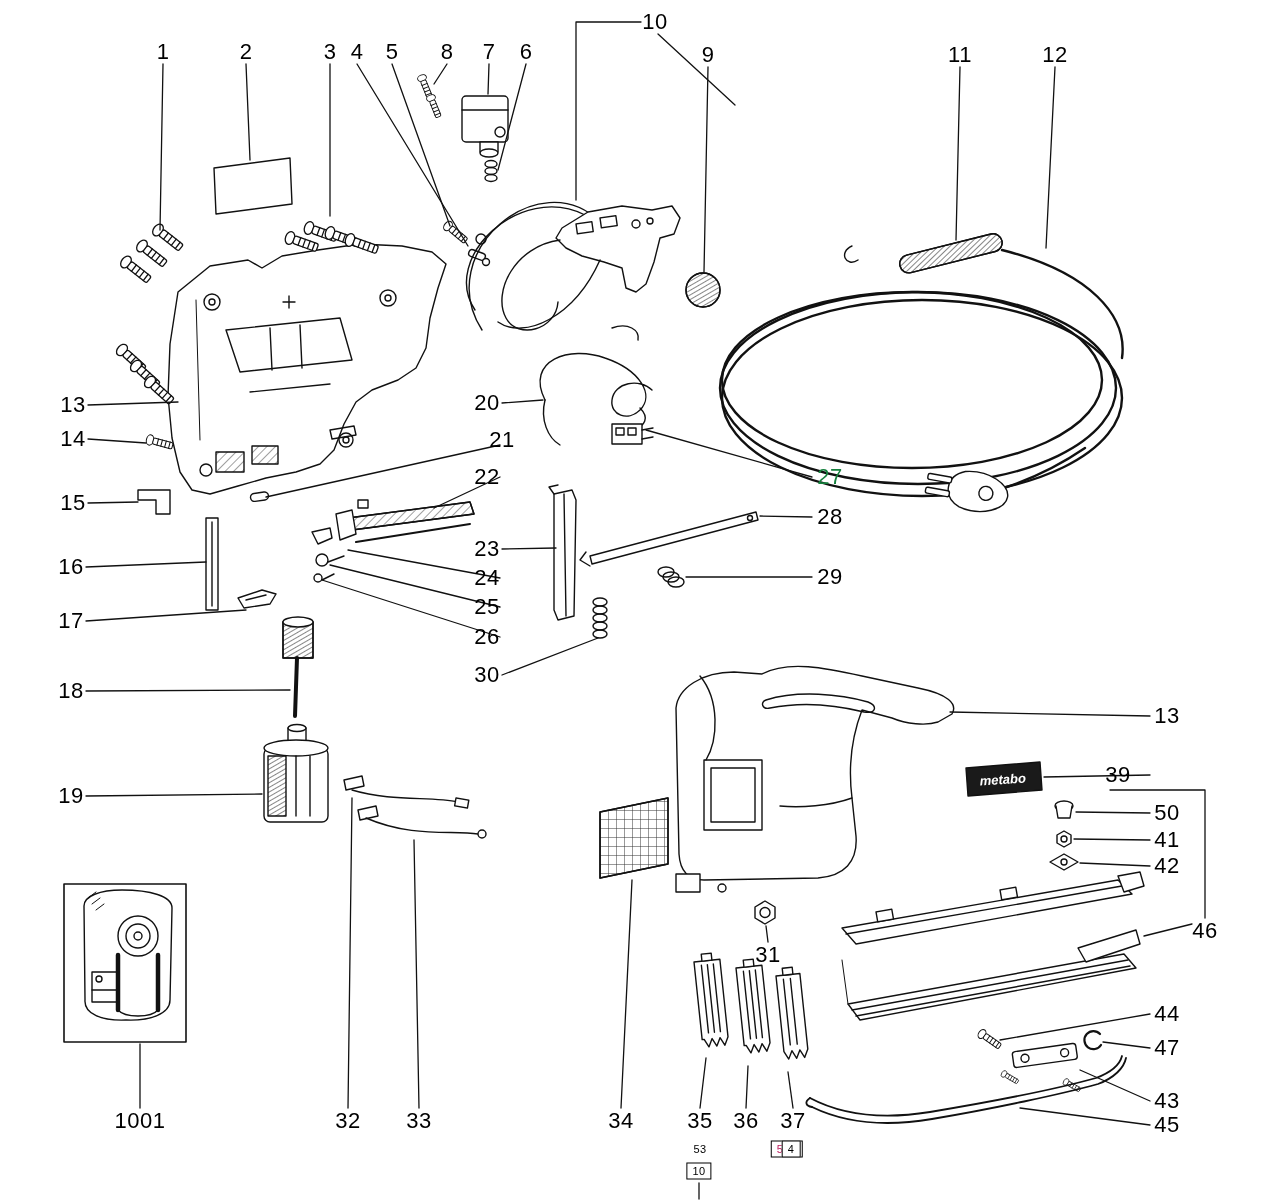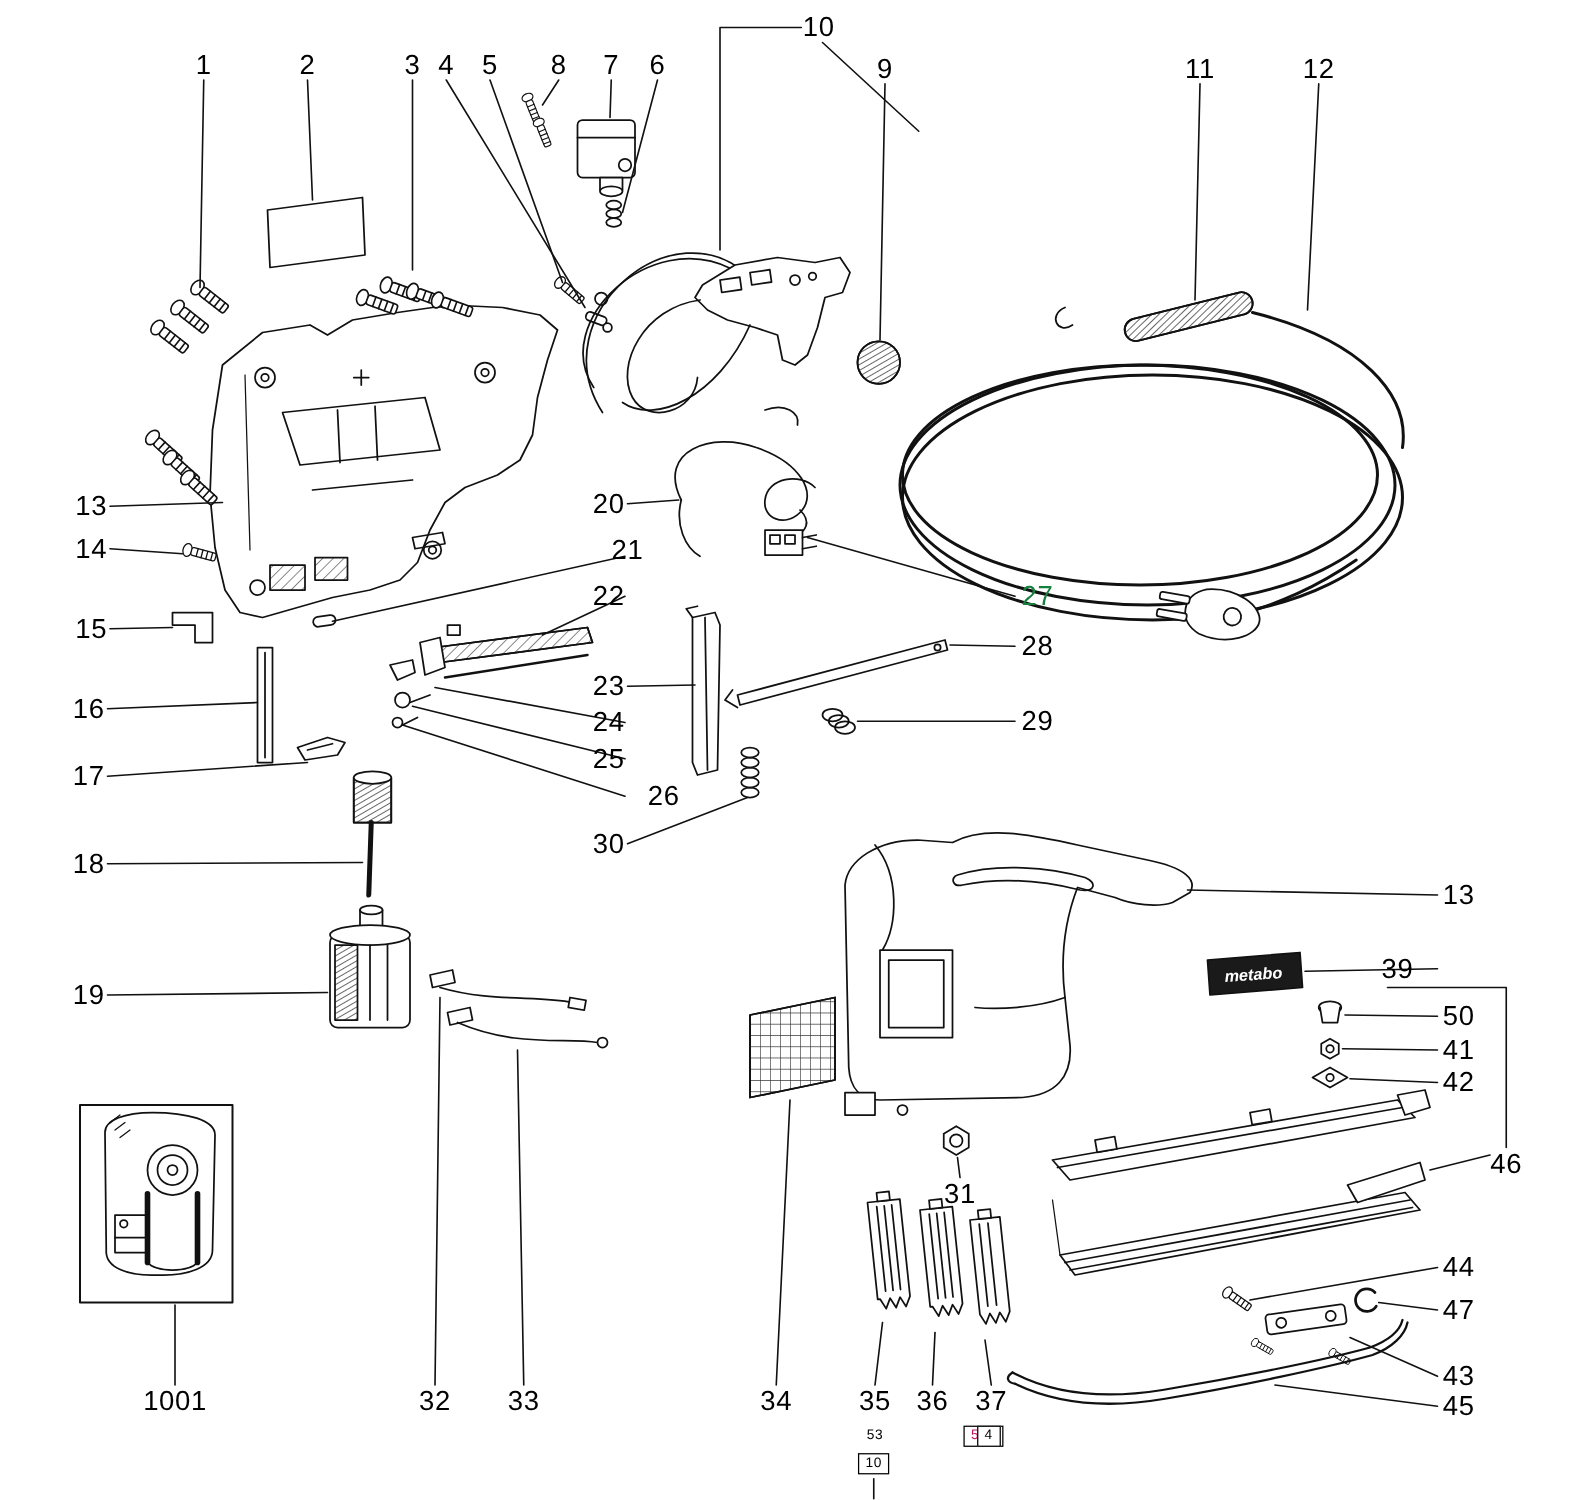--- a/index.html
+++ b/index.html
@@ -435,21 +435,21 @@
       <div class="part-label" style="left: 71px; top: 567px; color: rgb(0, 0, 0);">16</div>
       <div class="part-label" style="left: 71px; top: 621px; color: rgb(0, 0, 0);">17</div>
       <div class="part-label" style="left: 71px; top: 691px; color: rgb(0, 0, 0);">18</div>
       <div class="part-label" style="left: 71px; top: 796px; color: rgb(0, 0, 0);">19</div>
       <div class="part-label" style="left: 487px; top: 403px; color: rgb(0, 0, 0);">20</div>
       <div class="part-label" style="left: 487px; top: 440px; color: rgb(0, 0, 0); margin-left: 15px;">21</div>
       <div class="part-label" style="left: 487px; top: 477px; color: rgb(0, 0, 0);">22</div>
       <div class="part-label" style="left: 487px; top: 549px; color: rgb(0, 0, 0);">23</div>
       <div class="part-label" style="left: 487px; top: 578px; color: rgb(0, 0, 0);">24</div>
       <div class="part-label" style="left: 487px; top: 607px; color: rgb(0, 0, 0);">25</div>
-      <div class="part-label" style="left: 487px; top: 637px; color: rgb(0, 0, 0); margin-left: 44px;">26</div>
+      <div class="part-label" style="left: 487px; top: 637px; color: rgb(0, 0, 0);">26</div>
       <div class="part-label" style="left: 487px; top: 675px; color: rgb(0, 0, 0); text-align: center;">30</div>
       <div class="part-label" style="left: 830px; top: 477px; color: #15803d;">27</div>
       <div class="part-label" style="left: 830px; top: 517px; color: rgb(0, 0, 0);">28</div>
       <div class="part-label" style="left: 830px; top: 577px; color: rgb(0, 0, 0);">29</div>
       <div class="part-label" style="left: 1167px; top: 716px; color: rgb(0, 0, 0);">13</div>
       <div class="part-label" style="left: 1118px; top: 775px; color: rgb(0, 0, 0);">39</div>
       <div class="part-label" style="left: 1167px; top: 813px; color: rgb(0, 0, 0);">50</div>
       <div class="part-label" style="left: 1167px; top: 840px; color: rgb(0, 0, 0);">41</div>
       <div class="part-label" style="left: 1167px; top: 866px; color: rgb(0, 0, 0);">42</div>
       <div class="part-label" style="left: 1205px; top: 931px; color: rgb(0, 0, 0);">46</div>

